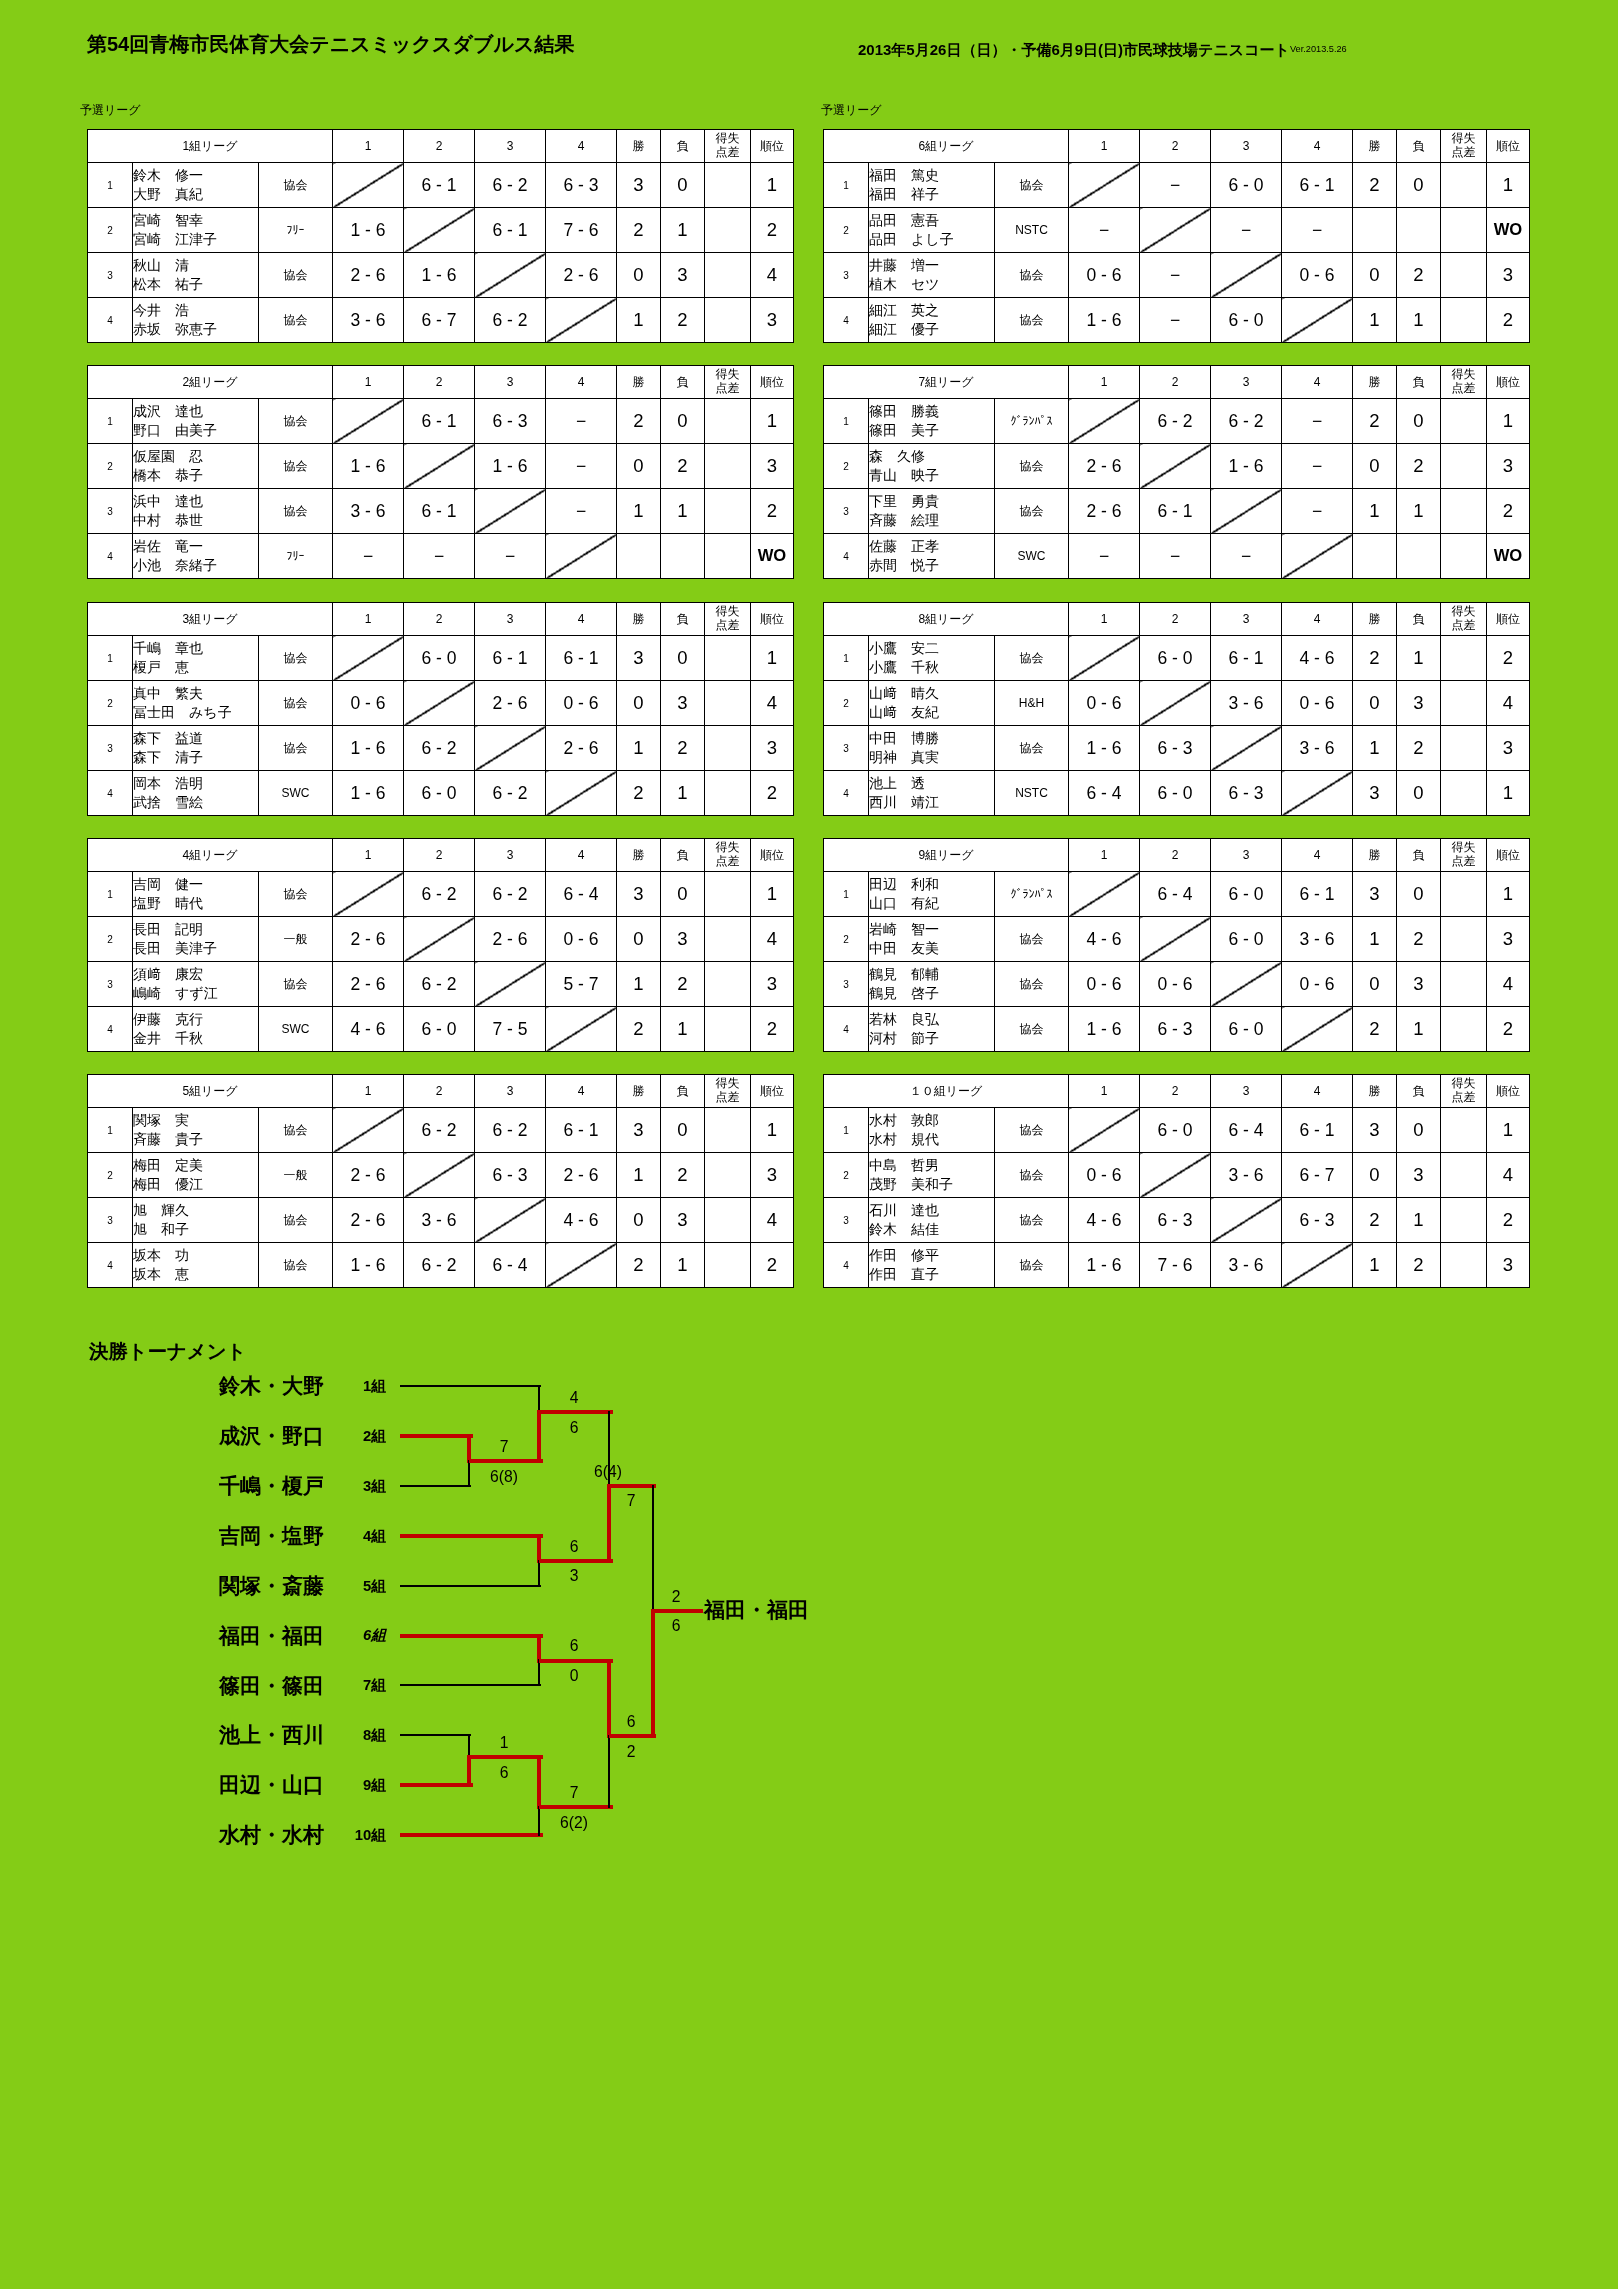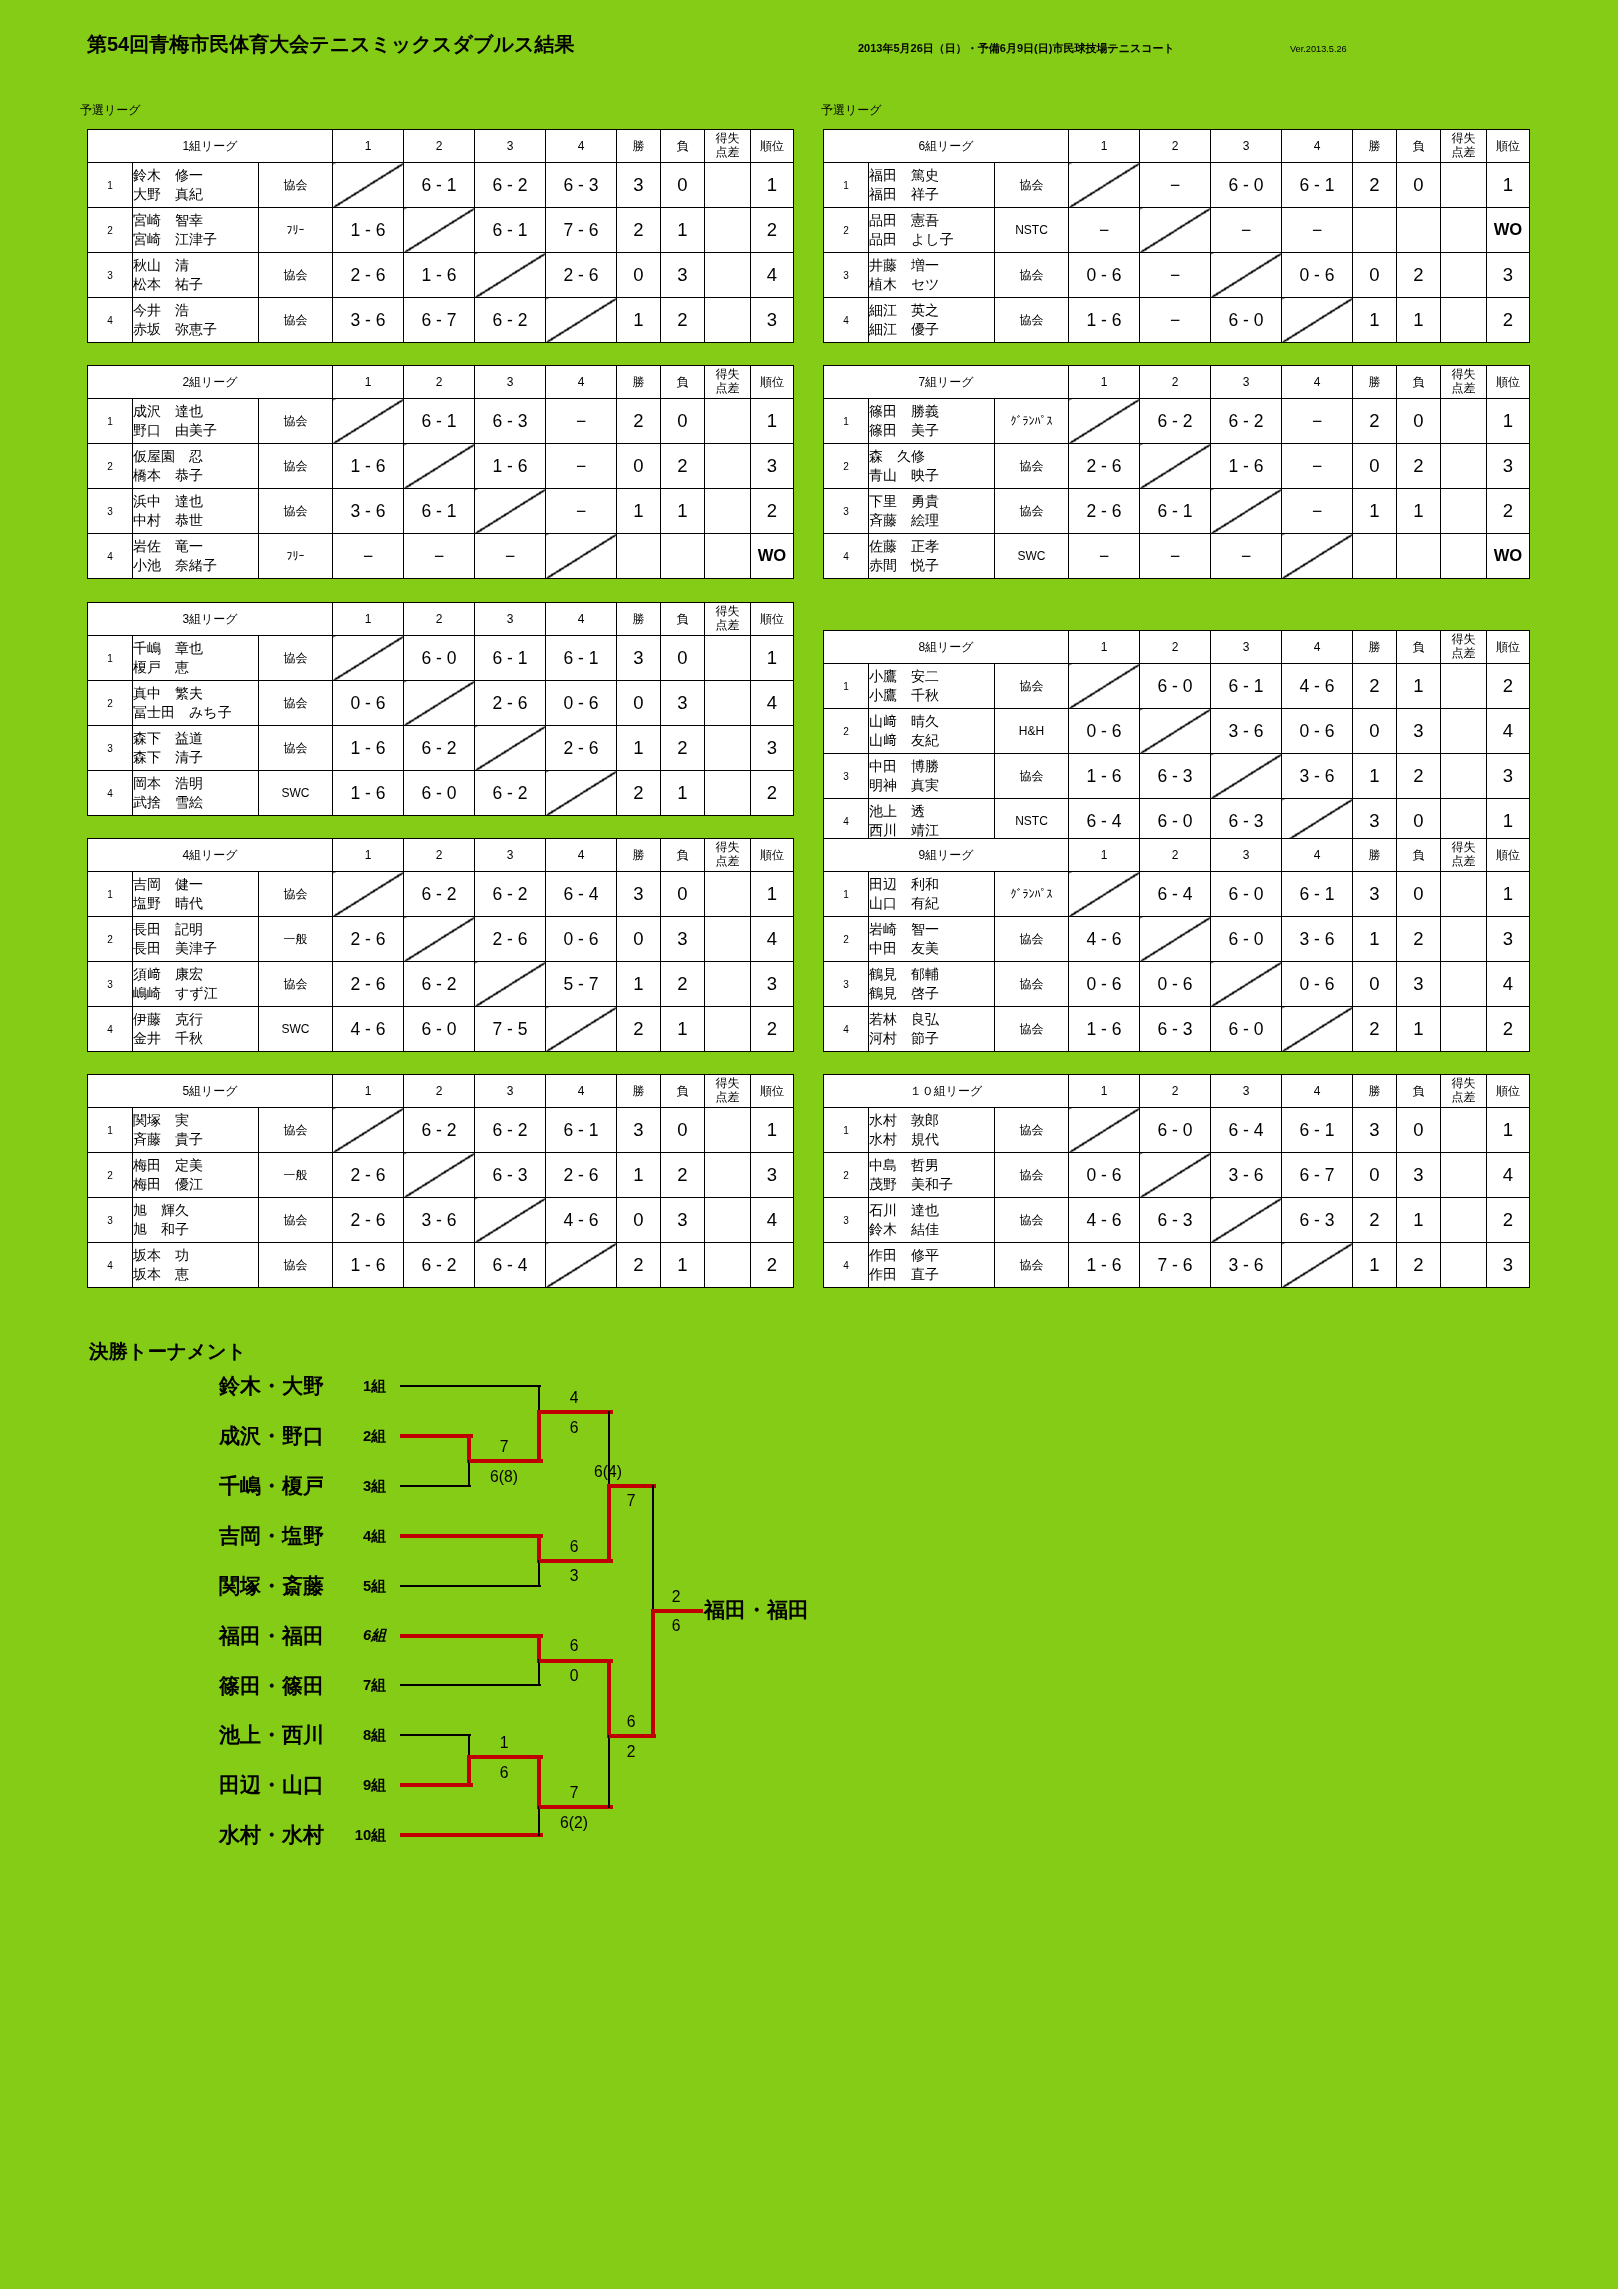--- a/index.html
+++ b/index.html
@@ -1,20 +1,20 @@
 <!DOCTYPE html>
 <html style="font-size:14.8px"><head>
 <meta charset="utf-8">
 <style>
   html,body{margin:0;padding:0;background:#e8e8e8;}
   .page{position:relative;width:1619px;height:2290px;background:#84cc16;
         font-family:"Liberation Sans","DejaVu Sans",sans-serif;color:#000;margin:0 auto;overflow:hidden;}
   
   .doc-title{position:absolute;left:87px;top:31px;font-size:20px;font-weight:bold;white-space:nowrap;}
-  .doc-date{position:absolute;left:858px;top:41px;font-size:11px;font-weight:bold;white-space:nowrap;}
+  .doc-date{position:absolute;left:858px;top:41px;font-size:15px;font-weight:bold;white-space:nowrap;}
   .doc-ver{position:absolute;left:1290px;top:44px;font-size:9.2px;white-space:nowrap;}
   .sec-label{position:absolute;top:102px;font-size:12px;white-space:nowrap;}
   .sec-left{left:80px;} .sec-right{left:821px;}
   
   table.league{position:absolute;border-collapse:collapse;table-layout:fixed;background:#fff;}
   table.league th,table.league td{border:0.9px solid #000;padding:0;overflow:hidden;}
   table.league{border:1.8px solid #000;}
   table.league thead th{border-bottom:1.8px solid #000;font-weight:normal;font-size:12px;text-align:center;vertical-align:middle;}
   th.lname{font-size:13px;}
   th.diffh{font-size:10px;line-height:1.15;white-space:pre-line;}
@@ -706,21 +706,21 @@
             <td class="score">−</td>
             <td class="score">−</td>
             <td class="score diag b-thick-r"></td>
             <td class="wl"></td>
             <td class="wl"></td>
             <td class="diffc"></td>
             <td class="rank wo">WO</td>
           </tr>
         </tbody>
       </table>
-      <table class="league" style="left: 823px; top: 602px; margin-top: 28px;">
+      <table class="league" style="left: 823px; top: 602px;">
         <colgroup>
           <col style="width: 45px;">
           <col style="width: 126px;">
           <col style="width: 74px;">
           <col style="width: 71px;">
           <col style="width: 71px;">
           <col style="width: 71px;">
           <col style="width: 71px;">
           <col style="width: 44px;">
           <col style="width: 44px;">

